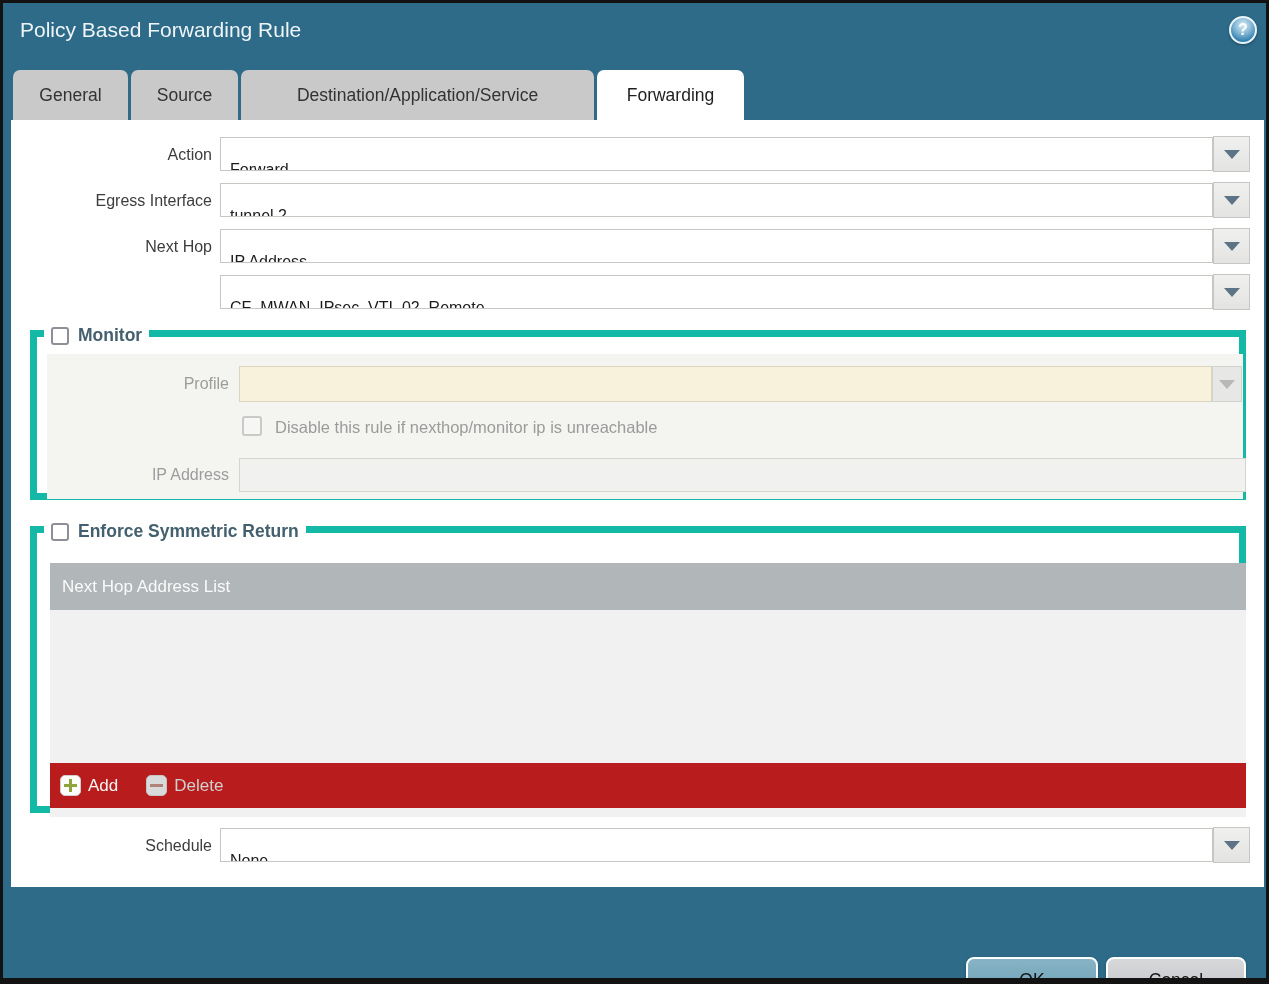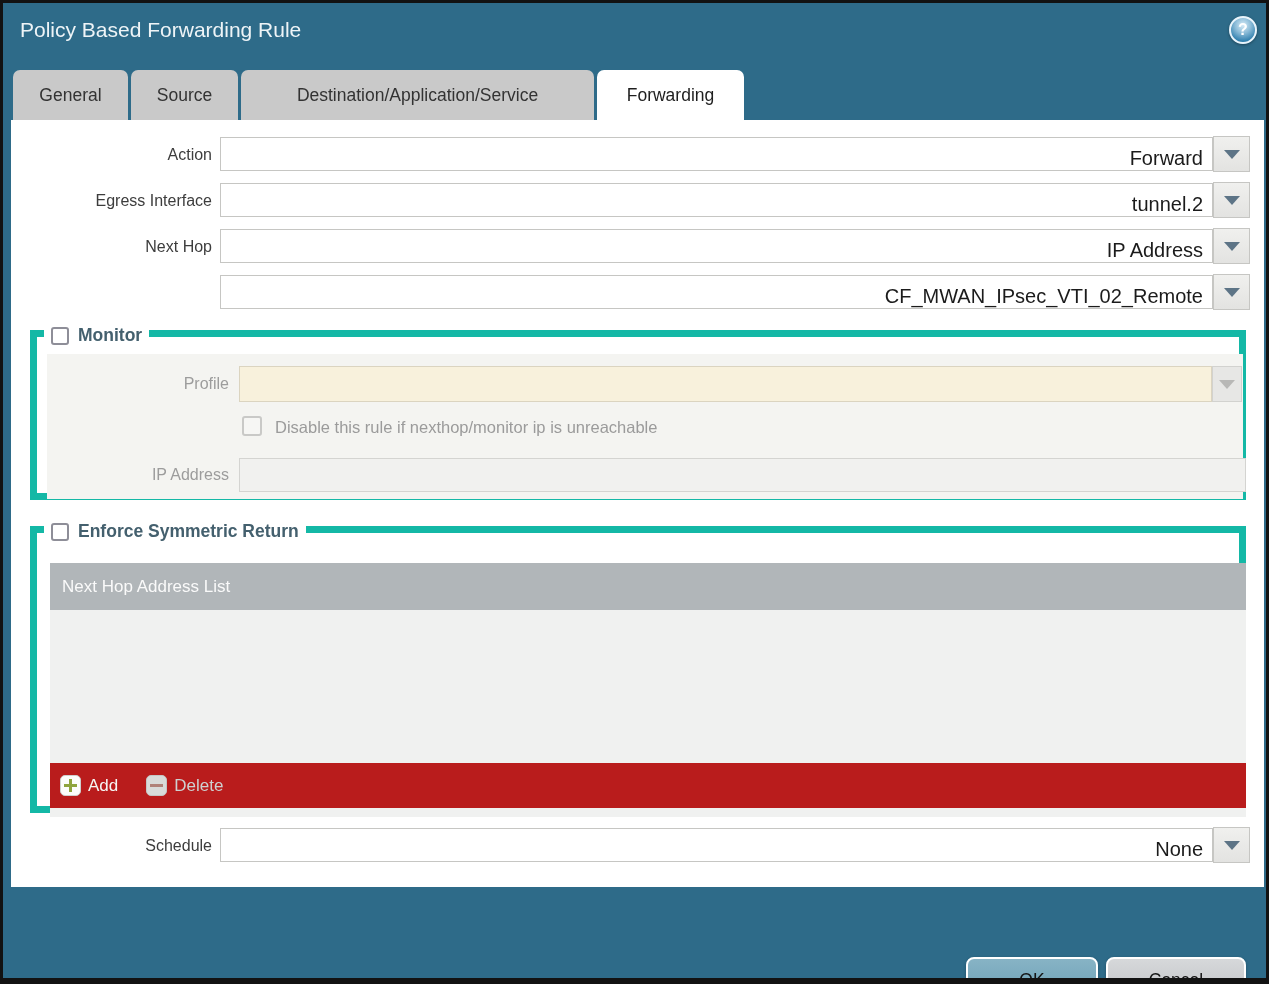--- a/index.html
+++ b/index.html
@@ -37,21 +37,21 @@
   .tab-source { width:107px; }
   .tab-dest { width:353px; }
   .tab-forwarding { width:147px; }
 
   
   .content { position:absolute; left:8px; top:117px; width:1253px; height:767px; background:#fff; }
 
   .lbl { position:absolute; text-align:right; font-size:16px; color:#3d3d3d; line-height:34px; }
   .field {
     position:absolute; height:34px; background:#fff; border:1px solid #c6c6c3;
-    font-size:20px; color:#1b1b1b; line-height:32px; padding:4px 9px; overflow:hidden; cursor:pointer;text-align:right;
+    font-size:16px; color:#1b1b1b; line-height:32px; padding:16px 9px; overflow:hidden; cursor:pointer;
   }
   .ddbtn {
     position:absolute; width:37px; height:36px;
     background:linear-gradient(#f0f0ee,#e3e3e1); border:1px solid #c6c6c3;
     display:flex; align-items:center; justify-content:center; cursor:pointer;
   }
   .tri { width:0; height:0; border-left:8px solid transparent; border-right:8px solid transparent;
          border-top:9px solid #5d7486; }
   .ddbtn.disabled { background:#e7e7e5; border-color:#d2d2cf; cursor:default; }
   .ddbtn.disabled .tri { border-top-color:#b8b8b6; }

